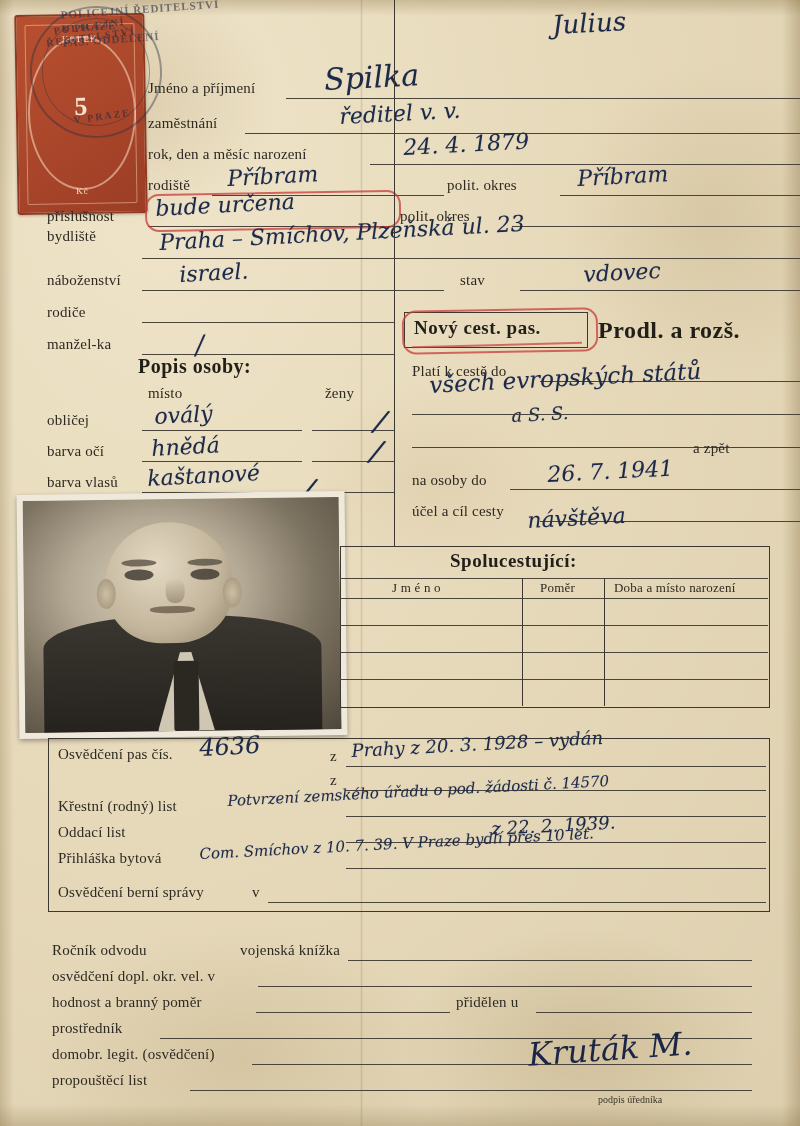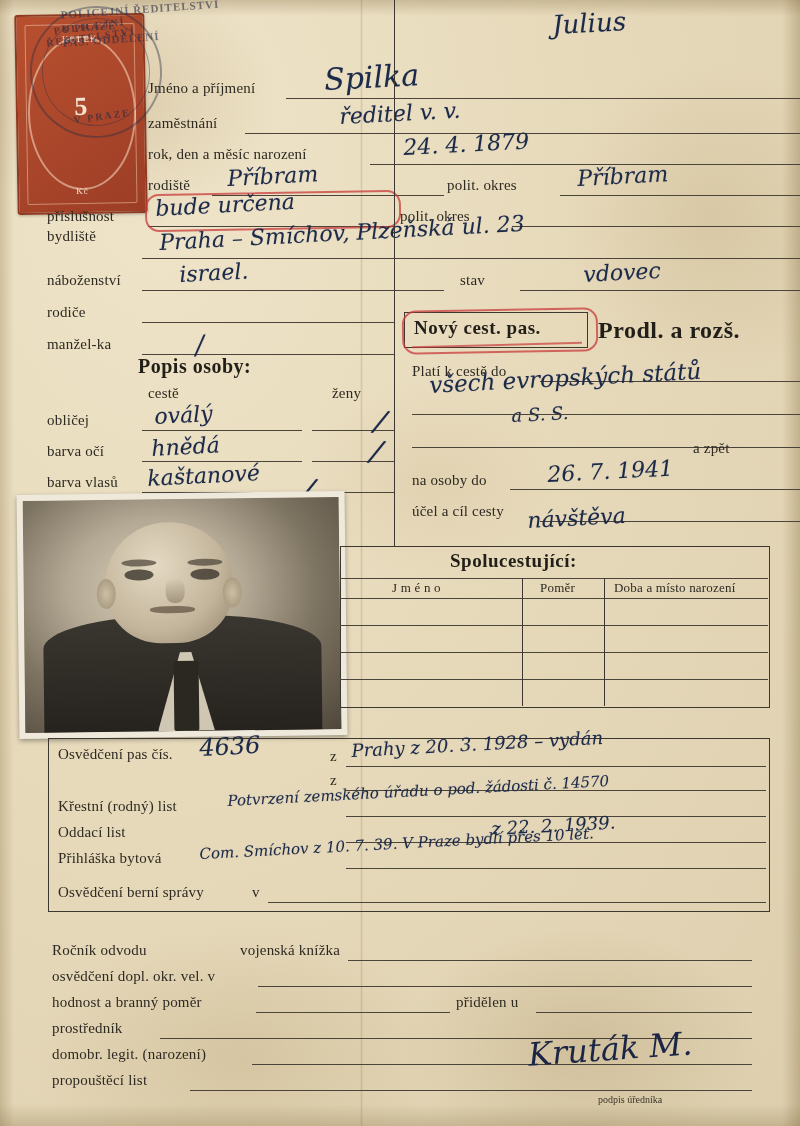--- a/index.html
+++ b/index.html
@@ -163,22 +163,22 @@
   <div class="hw" style="left:584px;top:262px">vdovec</div>
 
   <div class="pr" style="left:47px;top:304px">rodiče</div>
   <div class="line" style="left:142px;top:322px;width:252px"></div>
 
   <div class="pr" style="left:47px;top:336px">manžel-ka</div>
   <div class="line" style="left:142px;top:354px;width:252px"></div>
   <div class="hw" style="left:196px;top:330px;font-size:26px">/</div>
 
   <div class="hd" style="left:138px;top:355px">Popis osoby:</div>
-  <div class="pr" style="left:148px;top:385px">cestě</div>
-  <div class="pr" style="left:332px;top:385px">ženy</div>
+  <div class="pr" style="left:148px;top:385px">místo</div>
+  <div class="pr" style="left:325px;top:385px">ženy</div>
 
   <div class="pr" style="left:47px;top:412px">obličej</div>
   <div class="line" style="left:142px;top:430px;width:160px"></div>
   <div class="line" style="left:312px;top:430px;width:82px"></div>
   <div class="hw" style="left:155px;top:404px">oválý</div>
 
   <div class="pr" style="left:47px;top:443px">barva očí</div>
   <div class="line" style="left:142px;top:461px;width:160px"></div>
   <div class="line" style="left:312px;top:461px;width:82px"></div>
   <div class="hw" style="left:152px;top:436px">hnědá</div>
@@ -284,21 +284,21 @@
   <div class="line" style="left:258px;top:986px;width:494px"></div>
 
   <div class="pr" style="left:52px;top:994px">hodnost a branný poměr</div>
   <div class="pr" style="left:456px;top:994px">přidělen u</div>
   <div class="line" style="left:256px;top:1012px;width:194px"></div>
   <div class="line" style="left:536px;top:1012px;width:216px"></div>
 
   <div class="pr" style="left:52px;top:1020px">prostředník</div>
   <div class="line" style="left:160px;top:1038px;width:592px"></div>
 
-  <div class="pr" style="left:52px;top:1046px">domobr. legit. (narození)</div>
+  <div class="pr" style="left:52px;top:1046px">domobr. legit. (osvědčení)</div>
   <div class="line" style="left:252px;top:1064px;width:500px"></div>
 
   <div class="pr" style="left:52px;top:1072px">propouštěcí list</div>
   <div class="line" style="left:190px;top:1090px;width:562px"></div>
 
   <div class="sig" style="left:528px;top:1030px;font-size:32px;transform:rotate(-4deg)">Kruták M.</div>
   <div class="footnote" style="left:598px;top:1094px">podpis úředníka</div>
 
 </div>
 

